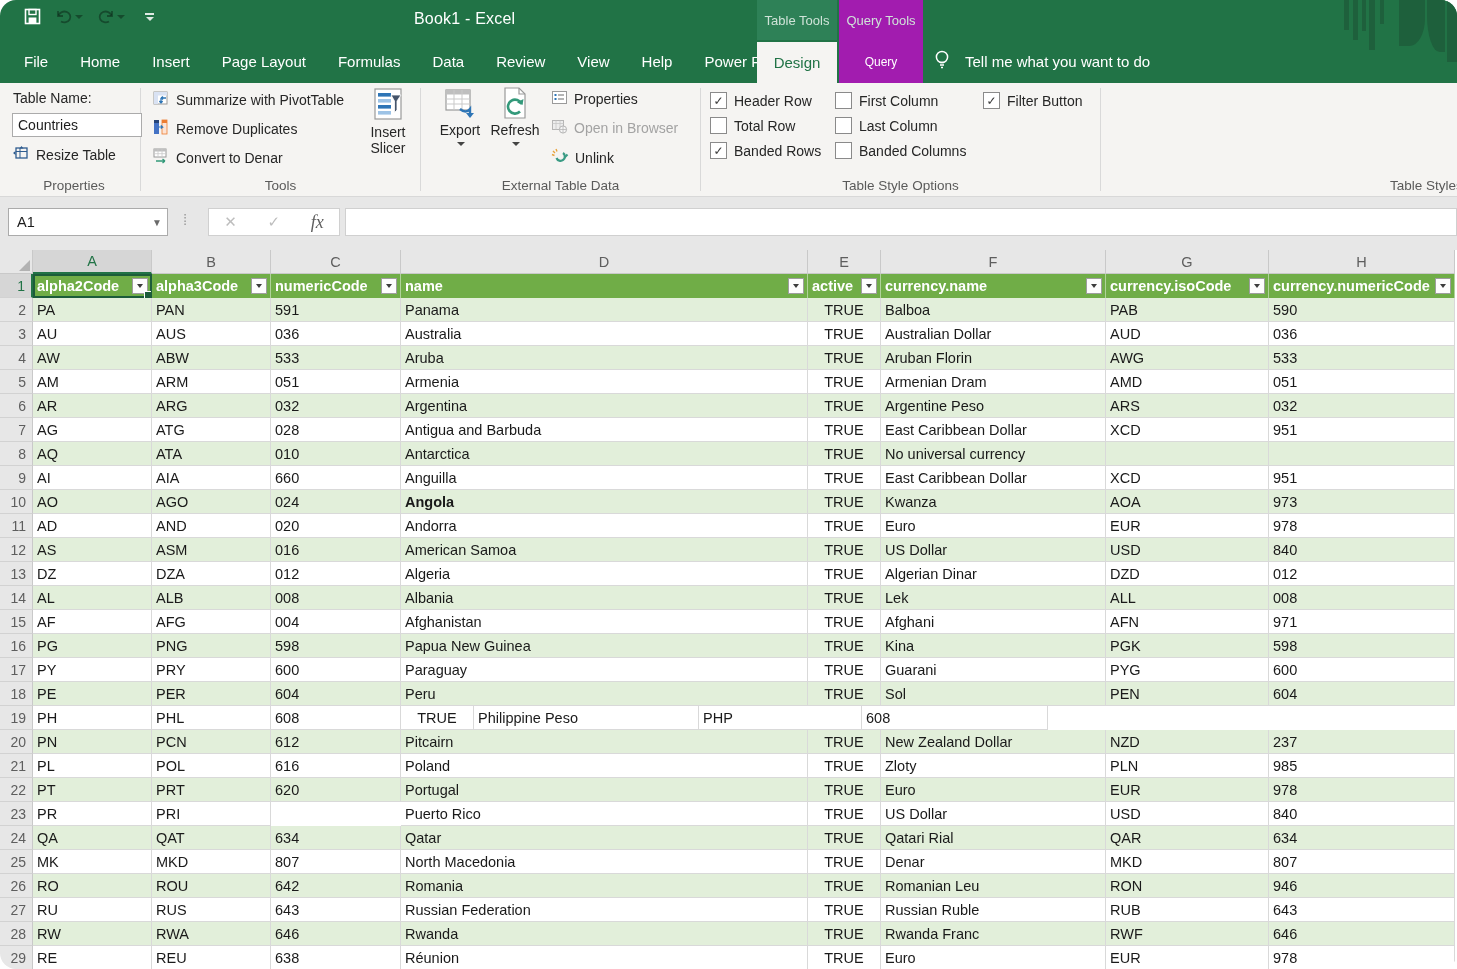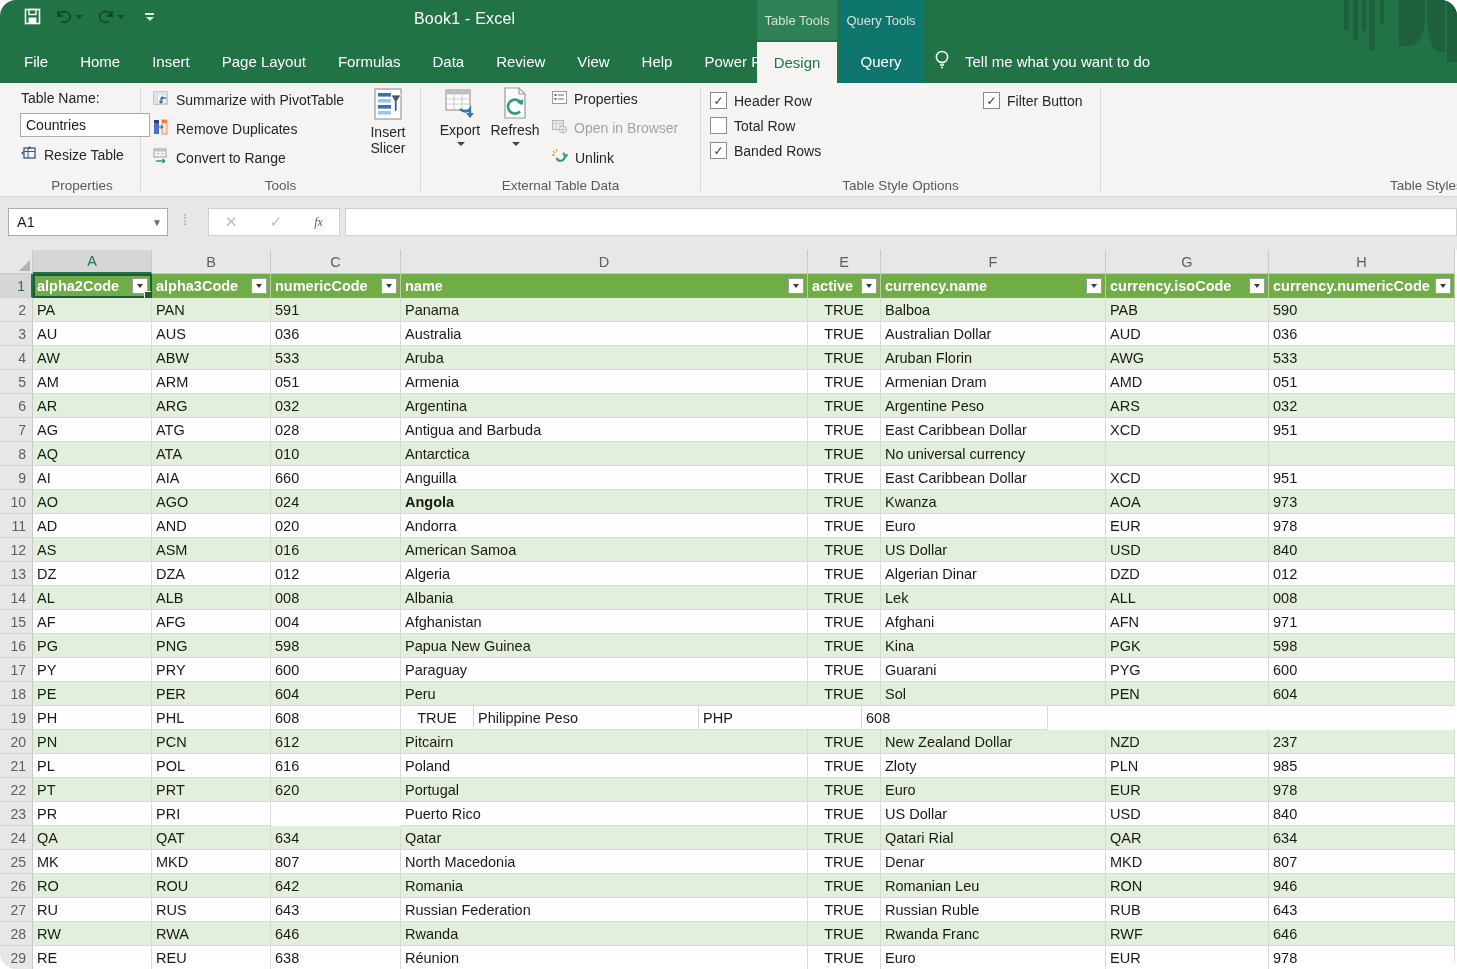--- a/index.html
+++ b/index.html
@@ -15,24 +15,24 @@
   .qat-custom{display:flex;flex-direction:column;align-items:center;gap:2px;margin-left:6px;}
   .qat-custom .bar{width:9px;height:2px;background:rgba(255,255,255,.85);}
   .qat-custom .tri{width:0;height:0;border-left:4px solid transparent;border-right:4px solid transparent;
                    border-top:4px solid rgba(255,255,255,.85);}
   .wintitle{position:absolute;top:10px;left:414px;color:#fff;font-size:16px;letter-spacing:.2px;}
   .decor{position:absolute;top:0;right:0;width:130px;height:83px;overflow:hidden;}
   .decor div{position:absolute;background:#1E603C;}
 
   .tt-block{position:absolute;top:0;left:757px;width:80px;height:40px;background:#2E8157;
             color:#CFE3D8;font-size:13px;display:flex;align-items:center;justify-content:center;}
-  .qt-block{position:absolute;top:0;left:839px;width:84px;height:83px;background:#0f766e;}
+  .qt-block{position:absolute;top:0;left:839px;width:84px;height:83px;background:#a21caf;}
   .qt-label{position:absolute;top:0;left:0;width:100%;height:40px;color:#CFE3D8;font-size:13px;
             display:flex;align-items:center;justify-content:center;}
-  .qt-tab{position:absolute;top:40px;left:0;width:100%;height:43px;color:#fff;font-size:15px;
+  .qt-tab{position:absolute;top:40px;left:0;width:100%;height:43px;color:#fff;font-size:12px;
           display:flex;align-items:center;justify-content:center;}
   .tabrow{position:absolute;top:40px;left:8px;height:43px;display:flex;align-items:center;}
   .tabrow .tab{color:#fff;font-size:15px;padding:0 16px;height:43px;display:flex;align-items:center;}
   .design-tab{position:absolute;top:42px;left:757px;width:80px;height:41px;background:#F5F4F2;
               color:#217346;font-size:15px;display:flex;align-items:center;justify-content:center;}
   .tellme{position:absolute;top:40px;left:933px;height:43px;display:flex;align-items:center;gap:14px;
           color:#fff;font-size:15px;}
 
   
   .ribbon{position:absolute;top:83px;left:0;width:100%;height:113px;background:#F5F4F2;
@@ -53,21 +53,21 @@
 
   
   .fbar{position:absolute;top:197px;left:0;width:100%;height:53px;background:#E7E7E7;}
   .namebox{position:absolute;top:11px;left:8px;width:158px;height:26px;background:#fff;
            border:1px solid #ABABAB;display:flex;align-items:center;font-size:14.5px;color:#1c1c1c;}
   .namebox .val{padding-left:8px;flex:1;}
   .namebox .dd{width:20px;text-align:center;color:#6a6a6a;font-size:10px;}
   .fdots{position:absolute;top:14px;left:183px;color:#9a9a9a;font-size:15px;letter-spacing:1px;}
   .fbtns{position:absolute;top:11px;left:208px;width:130px;height:26px;background:#fff;border:1px solid #D0D0D0;
          display:flex;align-items:center;justify-content:space-around;}
-  .fx{font-family:"Liberation Serif",serif;font-style:italic;font-size:12px;color:#5f5f5f;}
+  .fx{font-family:"Liberation Serif",serif;font-style:italic;font-size:18px;color:#5f5f5f;}
   .gray-glyph{color:#BDBDBD;font-size:15px;}
   .finput{position:absolute;top:11px;left:345px;right:0;height:26px;background:#fff;border:1px solid #D0D0D0;
           font-size:14px;padding:0 6px;color:#1c1c1c;}
 
   
   .grid{position:absolute;top:250px;left:0;width:1457px;bottom:0;overflow:hidden;background:#fff;}
   .hdr-row{display:flex;height:24px;}
   .corner{width:33px;height:24px;background:#E7E7E7;border-right:1px solid #C9C9C9;
           border-bottom:1px solid #C9C9C9;position:relative;box-sizing:border-box;}
   .corner .tri{position:absolute;right:2px;bottom:2px;width:0;height:0;
@@ -176,21 +176,21 @@
       <span>Tell me what you want to do</span>
     </div>
   </div>
 
   <div class="ribbon">
     <div class="gdiv" style="left:140px;"></div>
     <div class="gdiv" style="left:420px;"></div>
     <div class="gdiv" style="left:700px;"></div>
     <div class="gdiv" style="left:1100px;"></div>
 
-    <div class="rgroup" style="left:12px;width:140px;">
+    <div class="rgroup" style="left:4px;width:140px;">
       <div class="rlabel" style="position:absolute;top:7px;left:9px;">Table Name:</div>
       <input class="namebox-input" value="Countries" style="">
       <div class="small-btn" style="top:62px;left:8px;">
         <span>
           <svg width="18" height="16" viewBox="0 0 18 16">
             <rect x="4" y="3" width="11" height="10" fill="none" stroke="#2F5C8F" stroke-width="1.3"></rect>
             <path d="M4 6.5 h11 M8 3 v10" stroke="#2F5C8F" stroke-width="1"></path>
             <path d="M1 8 l2.5-2 v4 z M9.5 1 l-2 2.5 h4 z" fill="#2F5C8F"></path>
           </svg>
         </span>
@@ -226,21 +226,21 @@
       </div>
       <div class="small-btn" style="top:65px;left:11px;">
         <span>
           <svg width="18" height="16" viewBox="0 0 18 16">
             <rect x="2" y="1" width="12" height="8" fill="#fff" stroke="#9A9A9A" stroke-width="1"></rect>
             <rect x="2" y="1" width="12" height="2.5" fill="#BFBFBF"></rect>
             <path d="M2 5.7 h12 M6 1 v8 M10 1 v8" stroke="#C9C9C9" stroke-width=".8"></path>
             <path d="M4 13 h9 M13 13 l-2.5-2 M13 13 l-2.5 2" stroke="#33997A" stroke-width="1.4" fill="none"></path>
           </svg>
         </span>
-        <span>Convert to Range</span>
+        <span>Convert to Denar</span>
       </div>
       <div class="big-btn" style="top:4px;left:222px;width:50px;">
         <span>
           <svg width="34" height="34" viewBox="0 0 34 34">
             <rect x="4" y="2" width="26" height="30" fill="#fff" stroke="#9A9A9A" stroke-width="1.2"></rect>
             <rect x="7" y="6" width="13" height="3.6" fill="#2E75B6"></rect>
             <rect x="7" y="12" width="13" height="3.6" fill="#9DC3E6"></rect>
             <rect x="7" y="18" width="13" height="3.6" fill="#2E75B6"></rect>
             <rect x="7" y="24" width="13" height="3.6" fill="#9DC3E6"></rect>
             <path d="M20 8 l10 0 -4 6 0 9 -2.5 2.5 0-11.5 z" fill="#44546A" stroke="#fff" stroke-width=".8"></path>
@@ -321,20 +321,34 @@
           </div>
           <div class="chk-row">
             <span class="chk"></span>
             <span>Total Row</span>
           </div>
           <div class="chk-row">
             <span class="chk">✓</span>
             <span>Banded Rows</span>
           </div>
         </div>
+      <div id="chk-col-1" style="position:absolute;top:5px;left:134px;">
+          <div class="chk-row">
+            <span class="chk"></span>
+            <span>First Column</span>
+          </div>
+          <div class="chk-row">
+            <span class="chk"></span>
+            <span>Last Column</span>
+          </div>
+          <div class="chk-row">
+            <span class="chk"></span>
+            <span>Banded Columns</span>
+          </div>
+        </div>
       <div id="chk-col-2" style="position:absolute;top:5px;left:282px;">
           <div class="chk-row">
             <span class="chk">✓</span>
             <span>Filter Button</span>
           </div>
         </div>
       <div class="group-label">Table Style Options</div>
     </div>
 
     <div class="rgroup" style="left:1101px;right:0;">

